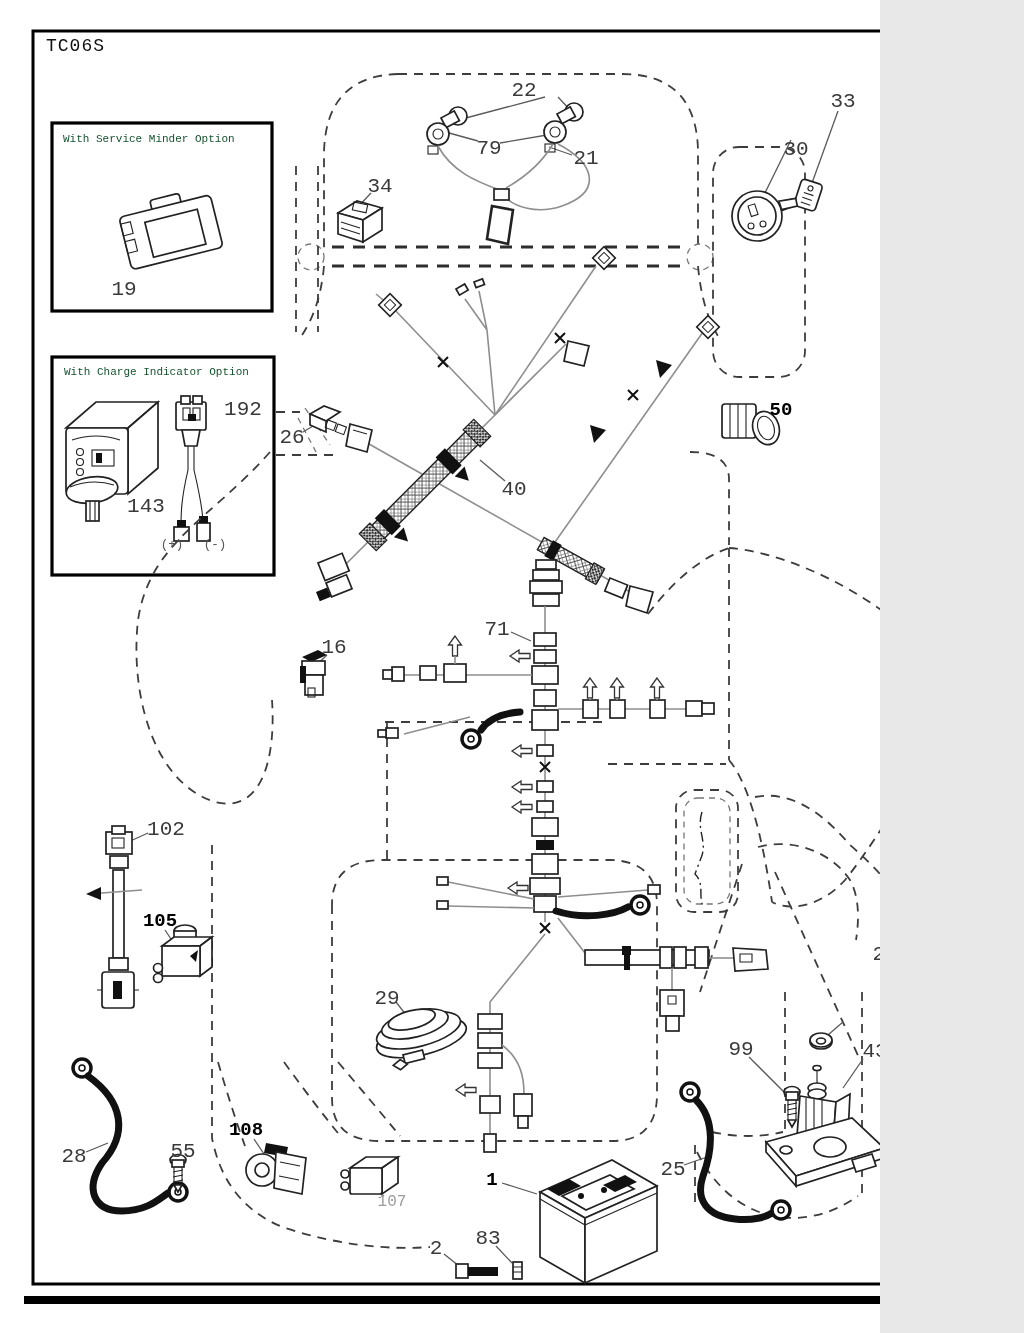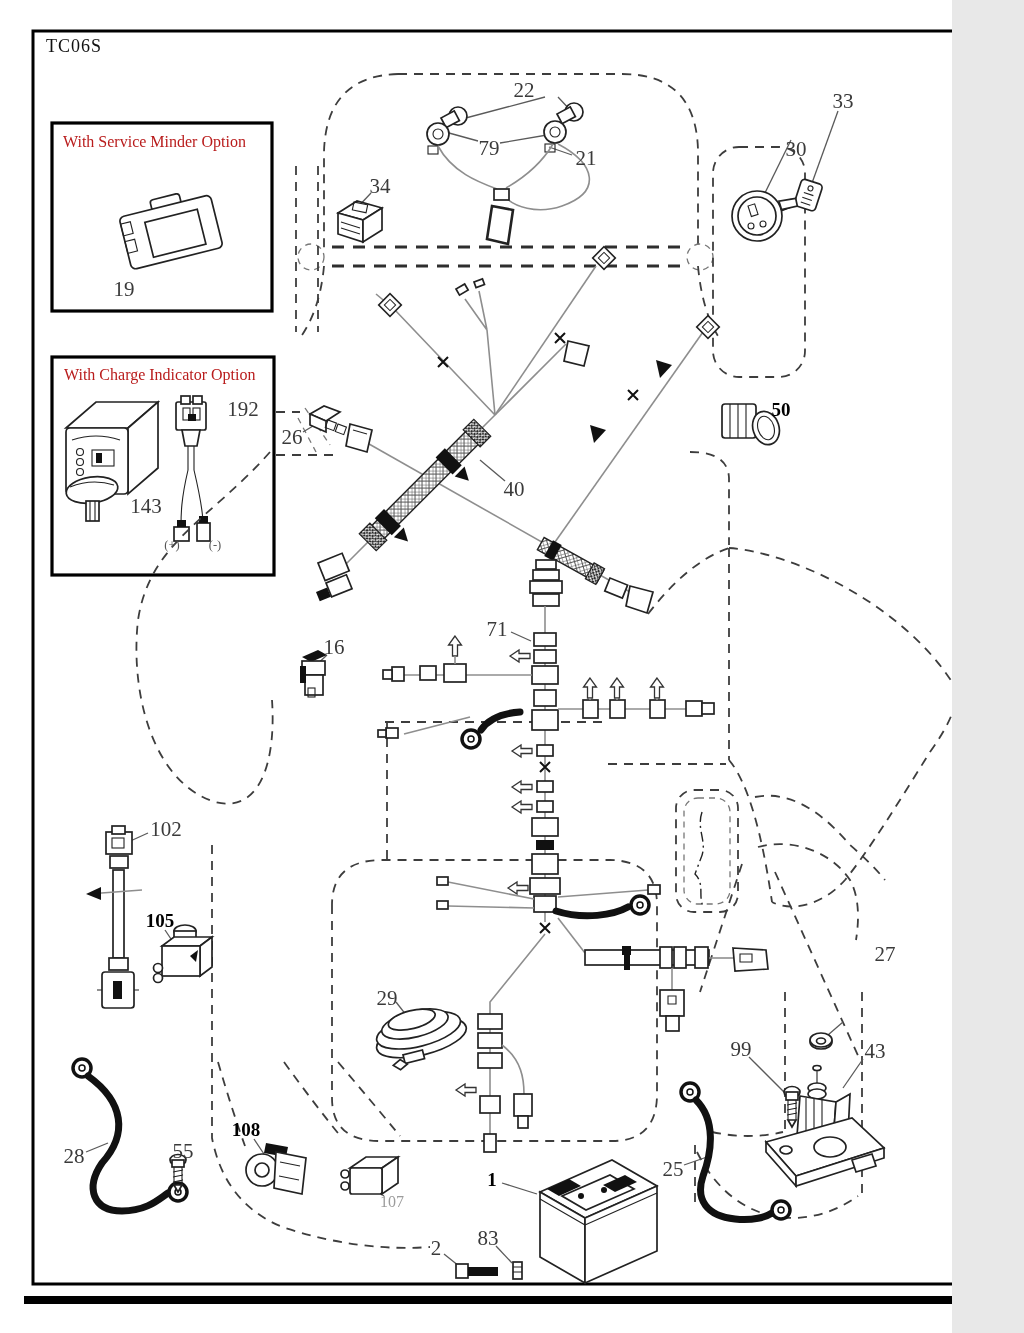--- a/index.html
+++ b/index.html
@@ -1,25 +1,25 @@
 <!DOCTYPE html>
 <html><head>
 <meta charset="utf-8">
 <style>
   html,body{margin:0;padding:0;background:#e8e8e8;}
-  .page{position:relative;width:952px;height:1333px;background:#ffffff;
-        font-family:Liberation Serif, serif;overflow:hidden;}
+  .page{position:relative;width:880px;height:1333px;background:#ffffff;
+        font-family:Liberation Mono, monospace;overflow:hidden;}
   svg{position:absolute;left:0;top:0;}
   #callout-layer{position:absolute;left:0;top:0;width:100%;height:100%;pointer-events:none;}
   .callout{position:absolute;transform:translate(-50%,-50%);font-size:21px;color:#3a3a3a;}
   .callout.bold{font-weight:bold;color:#000;font-size:19px;}
   .callout.muted{color:#9c9c9c;font-size:16px;}
   .callout.tiny{font-size:12.5px;color:#555;}
   .page-title{position:absolute;left:46px;top:36px;font-size:18px;color:#111;letter-spacing:1px;}
-  .box-title{position:absolute;font-size:16px;color:#b91c1c;white-space:nowrap;}
+  .box-title{position:absolute;font-size:11px;color:#14532d;white-space:nowrap;}
   .box-title.sm{left:63px;top:133px;}
   .box-title.ci{left:64px;top:366px;}
   .c{fill:#fff;stroke:#222;stroke-width:1.7;}
   .c2{fill:#fff;stroke:#222;stroke-width:2.6;}
   .w{fill:none;stroke:#8e8e8e;stroke-width:1.6;}
   .k{fill:none;stroke:#111;stroke-width:7;stroke-linecap:round;}
   .d{fill:none;stroke:#3d3d3d;stroke-width:1.8;stroke-dasharray:9 7;}
   .dl{fill:none;stroke:#2e2e2e;stroke-width:2.8;stroke-dasharray:12 9;}
   .dd{fill:none;stroke:#777;stroke-width:1.3;stroke-dasharray:6 5;}
   .ld{fill:none;stroke:#5a5a5a;stroke-width:1.3;}

